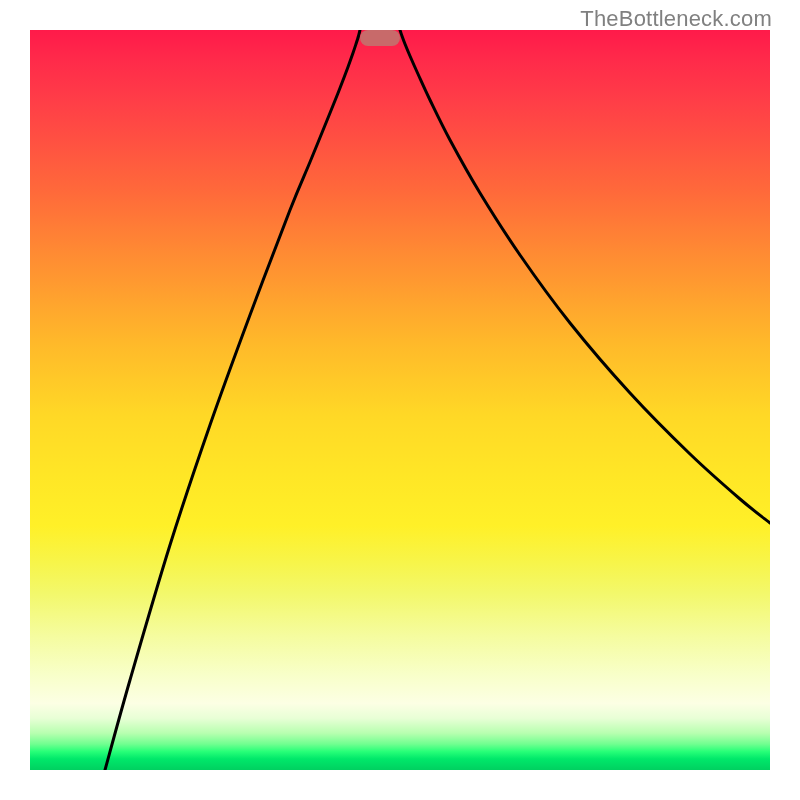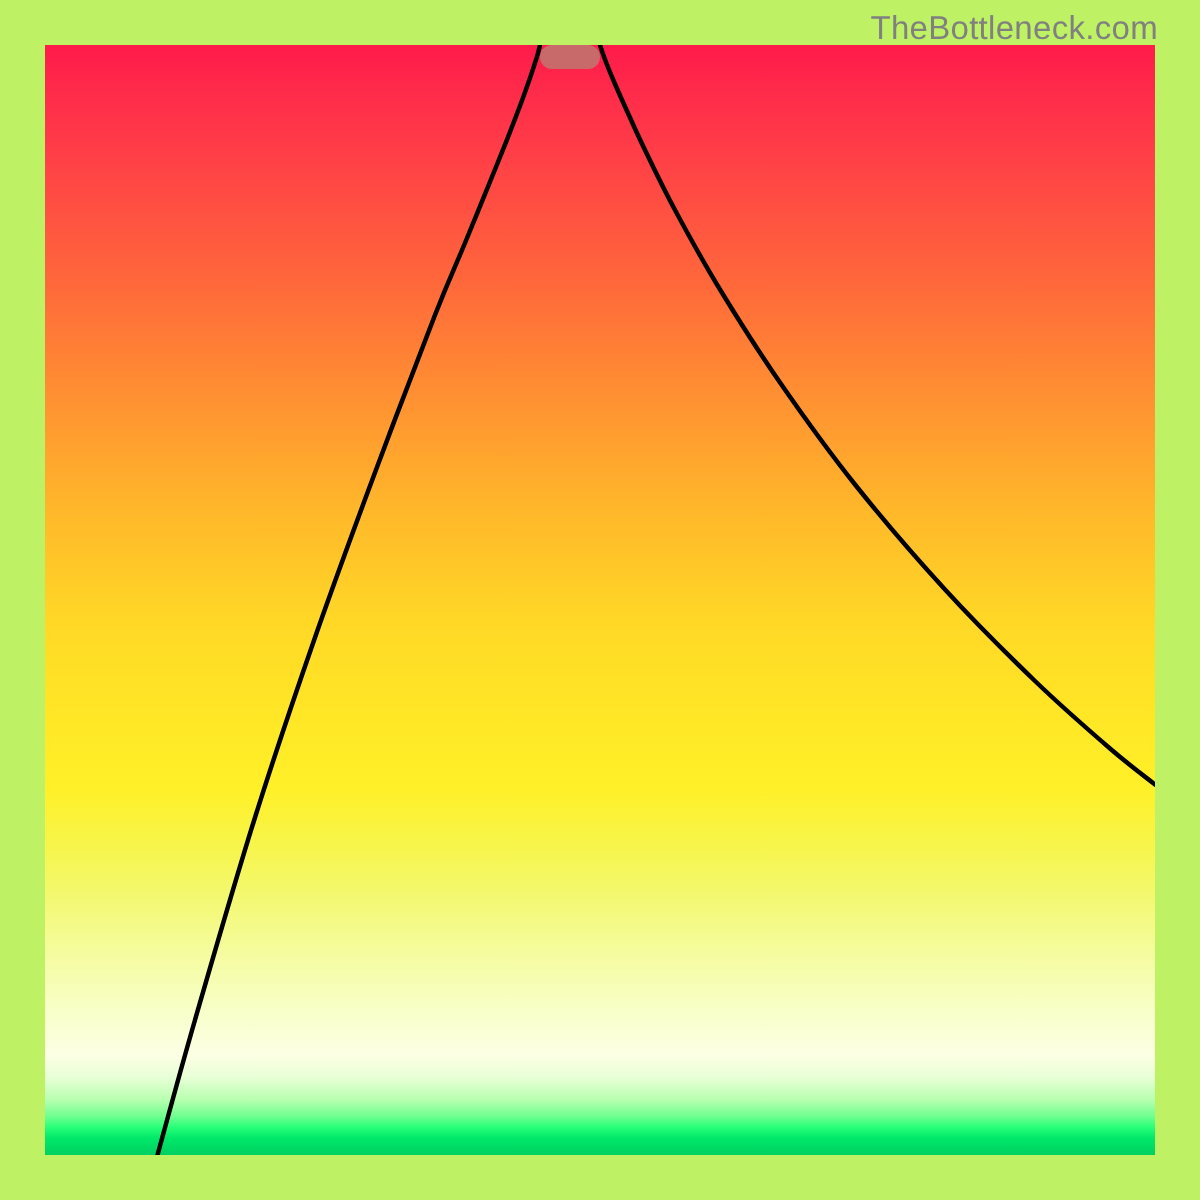--- a/index.html
+++ b/index.html
@@ -6,21 +6,21 @@
     margin: 0;
     padding: 0;
     width: 800px;
     height: 800px;
     overflow: hidden;
     background: #000;
   }
   .outer {
     width: 800px;
     height: 800px;
-    background: #bef264;
+    background: #ffffff;
     position: relative;
   }
   .plot {
     position: absolute;
     left: 30px;
     top: 30px;
     width: 740px;
     height: 740px;
     background: linear-gradient(to bottom,
       #ff1a4a 0%,

